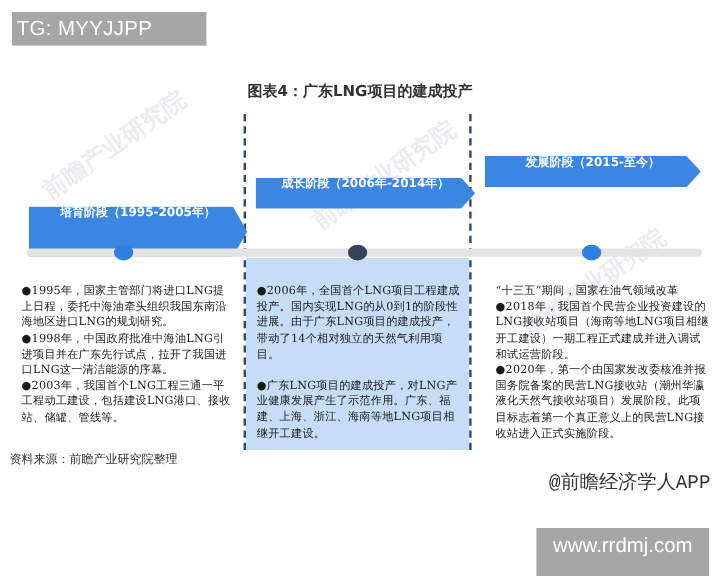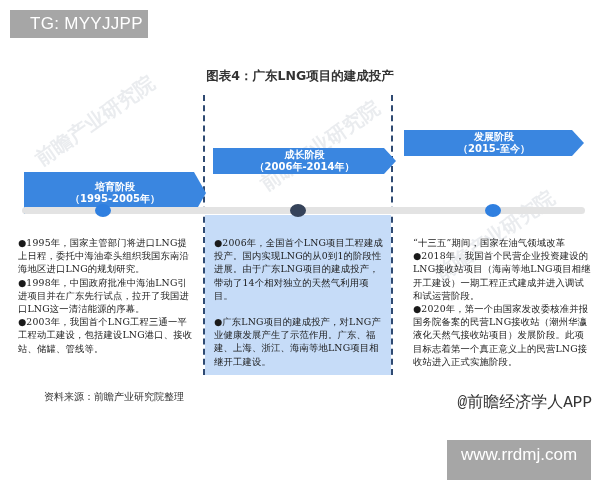--- a/index.html
+++ b/index.html
@@ -4,45 +4,45 @@
 <style>
   html, body { margin:0; padding:0; }
   body {
     width:600px; height:480px; position:relative; overflow:hidden;
     background:#ffffff;
     font-family:"DejaVu Sans", "Liberation Sans", sans-serif;
     color:#222;
   }
   .abs { position:absolute; }
   .tg-badge {
-    left:10px; top:10px; width:138px; height:28px;
+    left:10px; top:10px; width:162px; height:28px;
     background:#a6a6a6; color:#ffffff;
     font-family:"Liberation Sans", sans-serif;
-    font-size:17px; line-height:28px; padding-left:20px; box-sizing:border-box;
+    font-size:17px; line-height:28px; padding-left:4px; box-sizing:border-box;
     letter-spacing:0.3px;
   }
   .title {
     left:0; top:68px; width:600px; text-align:center;
     font-size:12.5px; font-weight:bold; color:#333;
   }
   
   .mid-col {
     left:203px; top:95px; width:190px; height:280px;
     border-left:2px dashed #2f4a72; border-right:2px dashed #2f4a72;
     box-sizing:border-box;
   }
   .mid-fill {
     left:205px; top:215px; width:186px; height:160px;
     background:#c6dcf8;
   }
   
   .arrow {
     background:#3a86e0; color:#ffffff; text-align:center;
     font-size:10px; font-weight:bold; line-height:12px;
-    display:flex; flex-direction:column; justify-content:center;
+    display:flex; flex-direction:row; justify-content:center;
     clip-path:polygon(0 0, calc(100% - 12px) 0, 100% 50%, calc(100% - 12px) 100%, 0 100%);
   }
   .arrow-1 { left:24px; top:172px; width:182px; height:42px; }
   .arrow-2 { left:213px; top:148px; width:183px; height:26px; }
   .arrow-3 { left:404px; top:130px; width:180px; height:26px; }
   .arrow span { display:block; }
   
   .timeline-bar {
     left:22px; top:207px; width:563px; height:7px;
     background:#e3e3e3; border-radius:4px;
@@ -58,21 +58,21 @@
     font-family:"DejaVu Serif", "Liberation Serif", serif;
     font-size:9.3px; line-height:13.2px; color:#1a1a1a;
     letter-spacing:0.2px;
   }
   .col-1 { left:18px; top:236px; width:178px; }
   .col-2 { left:214px; top:236px; width:170px; }
   .col-3 { left:413px; top:236px; width:178px; }
   .col-text p { margin:0; }
   .col-2 p + p { margin-top:13px; }
   .source {
-    left:8px; top:390px; font-size:10px; color:#333;margin-left:36px;
+    left:8px; top:376px; font-size:10px; color:#333;
   }
   .credit {
     right:8px; top:392px; font-size:16px; color:#333;font-family:Liberation Mono, monospace;
   }
   .url-badge {
     left:447px; top:440px; width:144px; height:48px;
     background:#a6a6a6; color:#ffffff;
     font-family:"Liberation Sans", sans-serif;
     font-size:17px; line-height:30px; text-align:center;
   }

